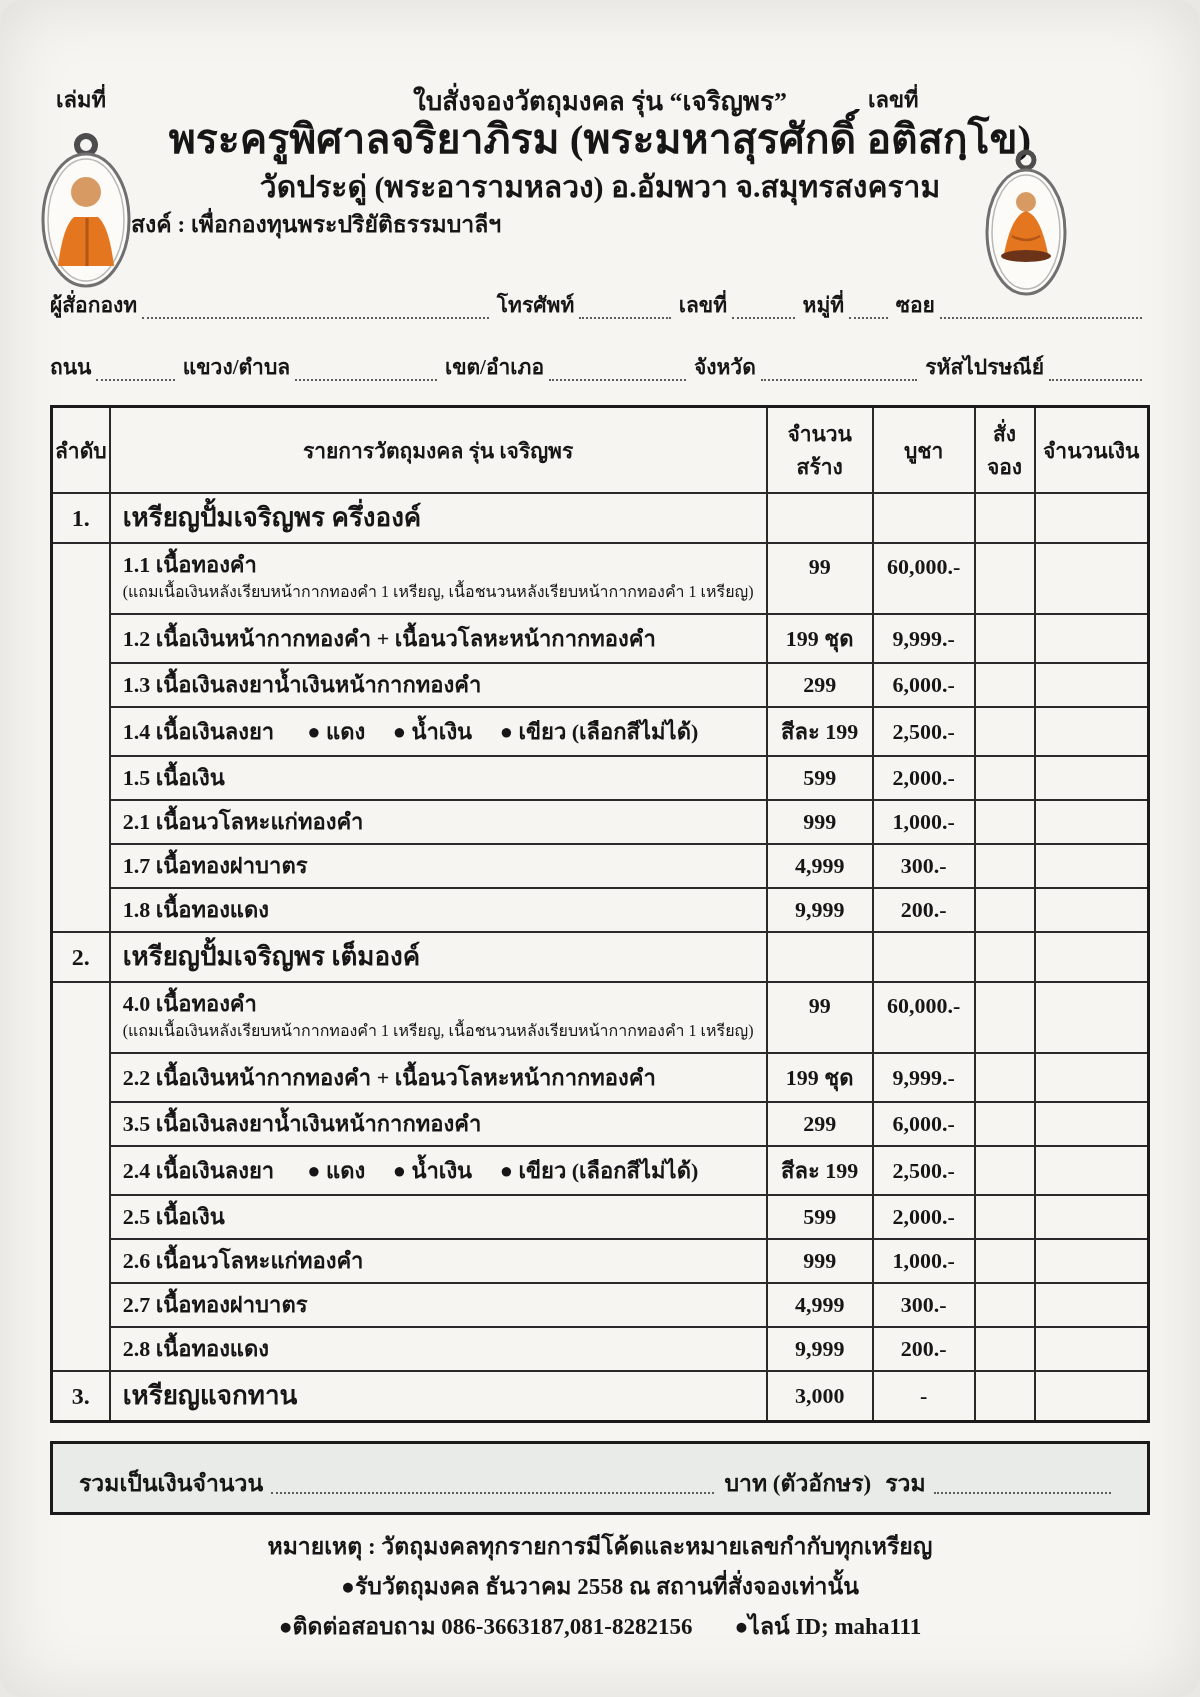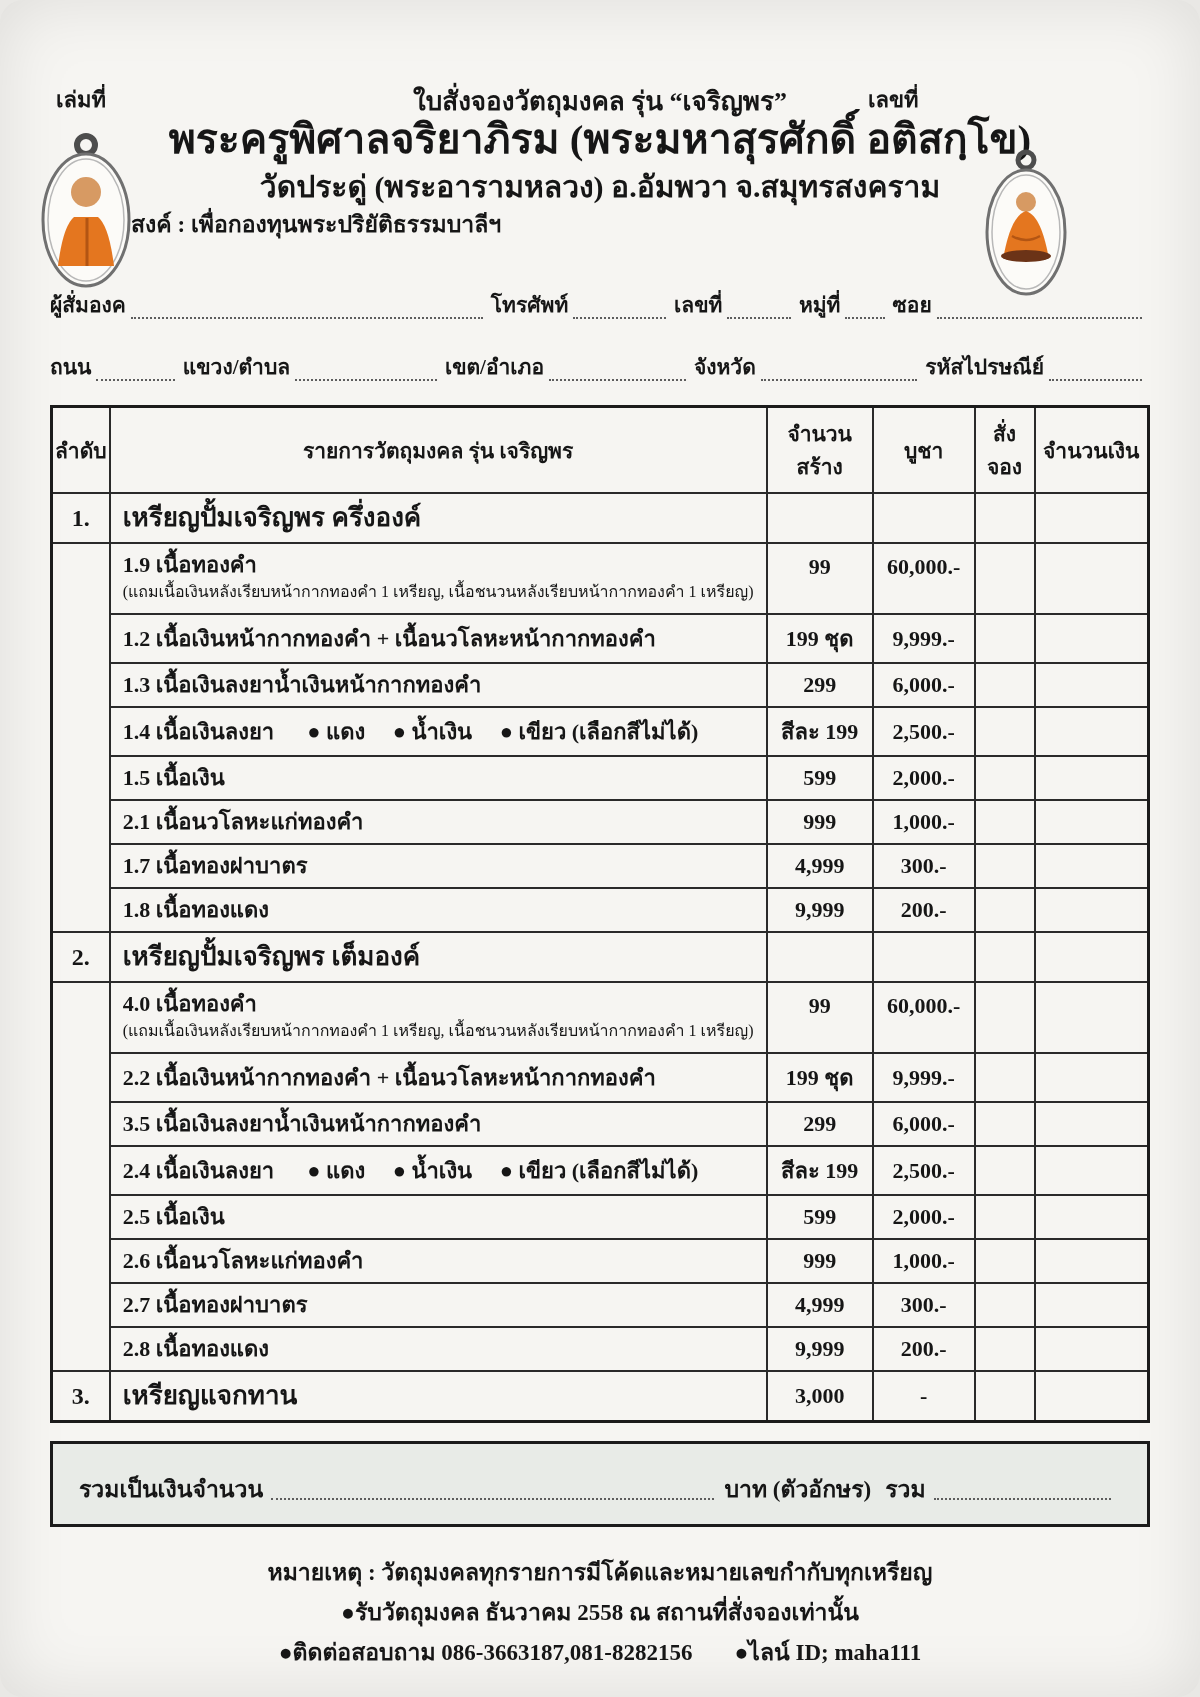--- a/index.html
+++ b/index.html
@@ -43,29 +43,29 @@
   td.c-no{text-align:center;font-size:24px;font-weight:bold;vertical-align:middle;}
   td.c-name{padding:6px 12px;font-size:22px;font-weight:bold;vertical-align:middle;}
   td.c-name .item-name{white-space:pre-wrap;line-height:30px;}
   td.c-name .item-note{font-size:16px;font-weight:normal;line-height:22px;padding:1px 0 4px 0;white-space:nowrap;overflow:hidden;}
   tr.section-row td.c-name{font-size:26px;padding:8px 12px;line-height:32px;}
   td.c-qty,td.c-price{text-align:center;font-size:22px;font-weight:bold;vertical-align:middle;padding:6px 2px;}
   td.vtop{vertical-align:top;padding-top:10px;}
   
   .total-box{
     margin-top:18px;border:3px solid #1b1b1b;background:#e8ebe7;
-    height:86px;display:flex;align-items:center;
+    height:74px;display:flex;align-items:center;
     padding:10px 26px 0 26px;box-sizing:border-box;
     font-size:23px;font-weight:bold;white-space:nowrap;
   }
   .t-fill{border-bottom:2px dotted #5d5d5d;height:24px;margin:0 10px 5px 8px;}
   .t-fill-big{flex-grow:5;}
   .t-fill-small{flex-grow:2;}
   
-  .notes{text-align:center;margin-top:26px;font-weight:bold;}
+  .notes{text-align:center;margin-top:12px;font-weight:bold;}
   .note-line{font-size:23px;line-height:40px;}
   .note-line-3{display:flex;justify-content:center;gap:42px;}
 </style>
 </head>
 <body>
 
 <div class="paper">
 
   <div class="hdr-row">
     <span class="volume">เล่มที่</span>
@@ -93,21 +93,21 @@
       <ellipse cx="42" cy="84" rx="39" ry="62" fill="#fcfbf8" stroke="#707070" stroke-width="3"></ellipse>
       <ellipse cx="42" cy="84" rx="34" ry="57" fill="none" stroke="#b8b8b8" stroke-width="1.5"></ellipse>
       <circle cx="42" cy="54" r="10" fill="#d79a63"></circle>
       <path d="M42,63 C30,67 24,86 20,106 L64,106 C60,86 54,67 42,63 Z" fill="#e4761f"></path>
       <path d="M28,88 Q42,96 56,88" stroke="#b35513" stroke-width="2.5" fill="none"></path>
       <ellipse cx="42" cy="108" rx="25" ry="6" fill="#6b3317"></ellipse>
     </svg>
   </div>
 
   <div class="form-row form-row-1">
-      <span class="f-label">ผู้สั่มองค</span>
+      <span class="f-label">ผู้สั่อกองท</span>
       <span class="f-fill" style="flex-grow: 3.6;"></span>
       <span class="f-label">โทรศัพท์</span>
       <span class="f-fill" style="flex-grow: 0.95;"></span>
       <span class="f-label">เลขที่</span>
       <span class="f-fill" style="flex-grow: 0.65;"></span>
       <span class="f-label">หมู่ที่</span>
       <span class="f-fill" style="flex-grow: 0.4;"></span>
       <span class="f-label">ซอย</span>
       <span class="f-fill" style="flex-grow: 2.1;"></span>
     </div>
@@ -148,21 +148,21 @@
           <td class="c-no">1.</td>
           <td class="c-name">เหรียญปั้มเจริญพร ครึ่งองค์</td>
           <td class="c-qty"></td>
           <td class="c-price"></td>
           <td class="c-order"></td>
           <td class="c-amt"></td>
         </tr>
         <tr>
           <td class="c-no" rowspan="8"></td>
           <td class="c-name">
-            <div class="item-name">1.9 เนื้อทองคำ</div>
+            <div class="item-name">1.1 เนื้อทองคำ</div>
             <div class="item-note">(แถมเนื้อเงินหลังเรียบหน้ากากทองคำ 1 เหรียญ, เนื้อชนวนหลังเรียบหน้ากากทองคำ 1 เหรียญ)</div>
           </td>
           <td class="c-qty vtop">99</td>
           <td class="c-price vtop">60,000.-</td>
           <td class="c-order"></td>
           <td class="c-amt"></td>
         </tr>
         <tr>
           <td class="c-name">
             <div class="item-name">1.2 เนื้อเงินหน้ากากทองคำ + เนื้อนวโลหะหน้ากากทองคำ</div>

